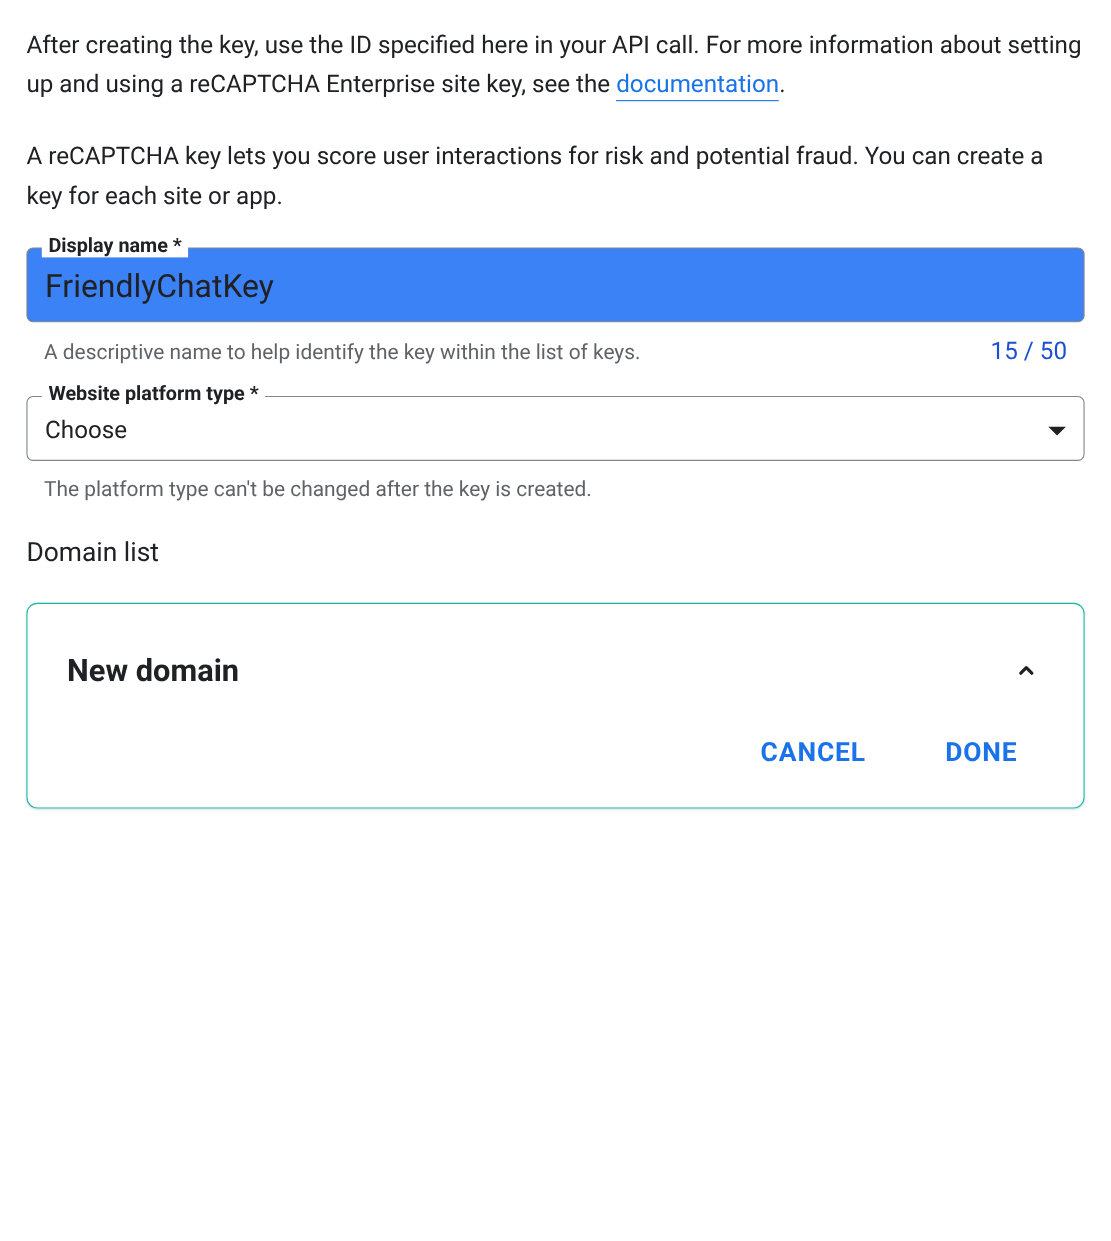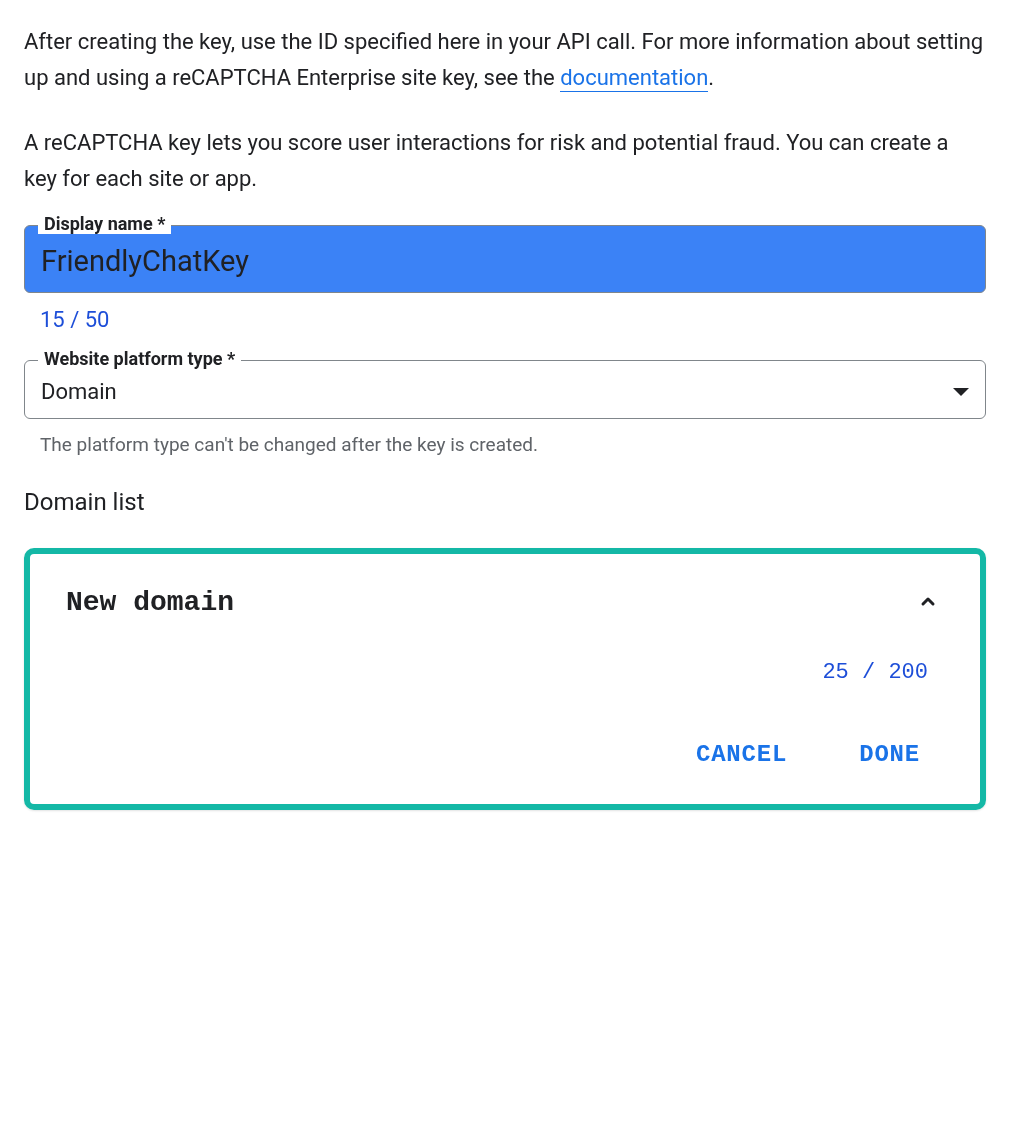--- a/index.html
+++ b/index.html
@@ -86,25 +86,24 @@
       color: #1d4ed8;
     }
     .section-heading {
       font-size: 24px;
       font-weight: 400;
       color: #202124;
       margin-top: 32px;
       margin-bottom: 32px;
     }
     .card {
-      border: 6px solid #14b8a6;
+      border: 1px solid #14b8a6;
       border-radius: 10px;
-      padding: 32px 36px 28px 36px;
+      padding: 44px 36px 28px 36px;
       box-shadow: 0 1px 2px rgba(60,64,67,0.15);
-      font-family: Liberation Mono, monospace;
     }
     .card-header {
       display: flex;
       justify-content: space-between;
       align-items: center;
       margin-bottom: 36px;
     }
     .card-title {
       font-size: 28px;
       font-weight: 700;
@@ -148,47 +147,45 @@
     <span>After creating the key, use the ID specified here in your API call. For more information about setting up and using a reCAPTCHA Enterprise site key, see the </span><a href="#" class="doc-link">documentation</a><span>.</span>
   </p>
   <p>A reCAPTCHA key lets you score user interactions for risk and potential fraud. You can create a key for each site or app.</p>
 </div>
 
 <div class="field-wrapper">
   <span class="field-label">Display name *</span>
   <input type="text" class="text-input" value="FriendlyChatKey" style="">
 </div>
 <div class="helper-row">
+  <span class="helper-text">A descriptive name to help identify the key within the list of keys.</span>
   <span class="char-count">15 / 50</span>
 </div>
 
 <div class="field-wrapper">
   <span class="field-label">Website platform type *</span>
   <div class="select-input">
-    <span>Domain</span>
+    <span>Choose</span>
     <span class="dropdown-arrow"></span>
   </div>
 </div>
 <div class="helper-row">
   <span class="helper-text">The platform type can't be changed after the key is created.</span>
 </div>
 
 <h2 class="section-heading">Domain list</h2>
 
 <div class="card">
   <div class="card-header">
     <span class="card-title">New domain</span>
     <span class="chevron-up">
       <svg viewBox="0 0 24 24">
           <path d="M7 14l5-5 5 5" fill="none" stroke="#202124" stroke-width="3" stroke-linecap="round" stroke-linejoin="round"></path>
         </svg>
     </span>
   </div>
 
-  <div class="helper-row">
-    <span class="char-count">25 / 200</span>
-  </div>
 
   <div class="button-row">
     <button class="text-button">CANCEL</button>
     <button class="text-button">DONE</button>
   </div>
 </div>
 
 </body></html>

